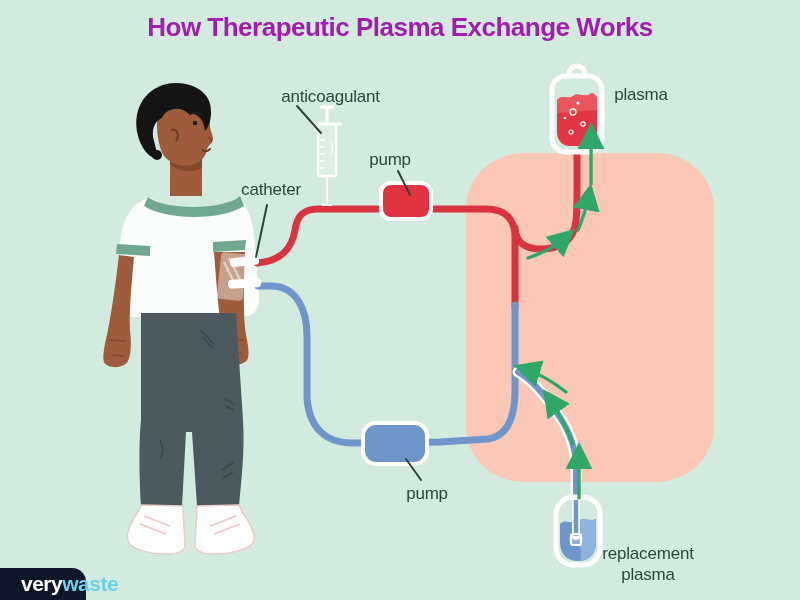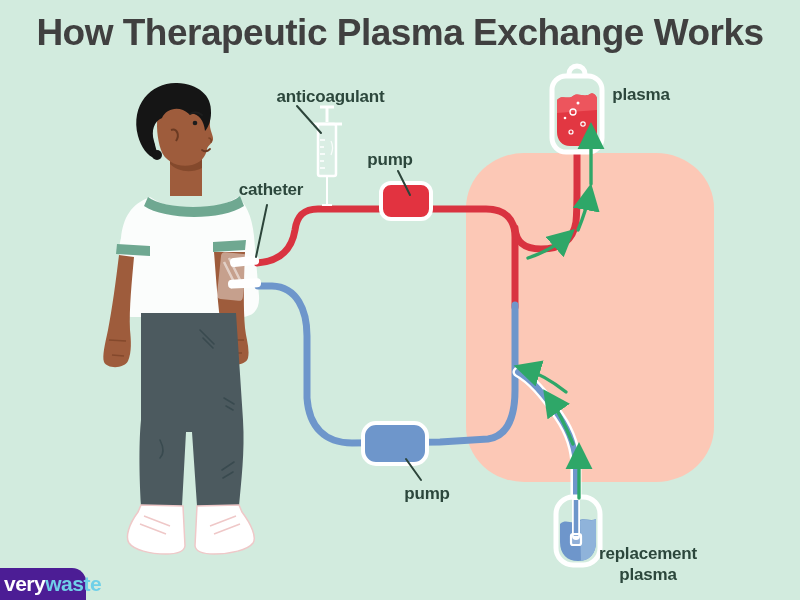--- a/index.html
+++ b/index.html
@@ -3,31 +3,31 @@
 <meta charset="utf-8">
 <style>
   html,body{margin:0;padding:0;}
   #stage{
     position:relative;width:800px;height:600px;overflow:hidden;
     background:#d2ebde;
     font-family:"Liberation Sans", sans-serif;
   }
   #art{position:absolute;left:0;top:0;width:800px;height:600px;}
   .lbl{
-    position:absolute;color:#2c473c;font-weight:bold;font-size:17px;
+    position:absolute;color:#2c473c;font-weight:normal;font-size:17px;
     text-align:center;line-height:21px;letter-spacing:-0.2px;
   }
   #title{
     position:absolute;left:0;top:12px;width:800px;text-align:center;
-    color:#404040;font-weight:bold;font-size:37px;letter-spacing:-0.5px;
+    color:#a21caf;font-weight:bold;font-size:26px;letter-spacing:-0.5px;
   }
   #logo{
     position:absolute;left:0;top:568px;width:86px;height:32px;
-    background:#4c1d95;border-top-right-radius:14px;
-    display:flex;align-items:center;padding-left:4px;box-sizing:border-box;
+    background:#0f172a;border-top-right-radius:14px;
+    display:flex;align-items:center;padding-left:21px;box-sizing:border-box;
     font-weight:bold;font-size:21px;letter-spacing:-0.5px;
   }
   #logo .p1{color:#ffffff;}
   #logo .p2{color:#6fd0e8;}
 </style>
 </head>
 <body>
 
 <div id="stage">
 

